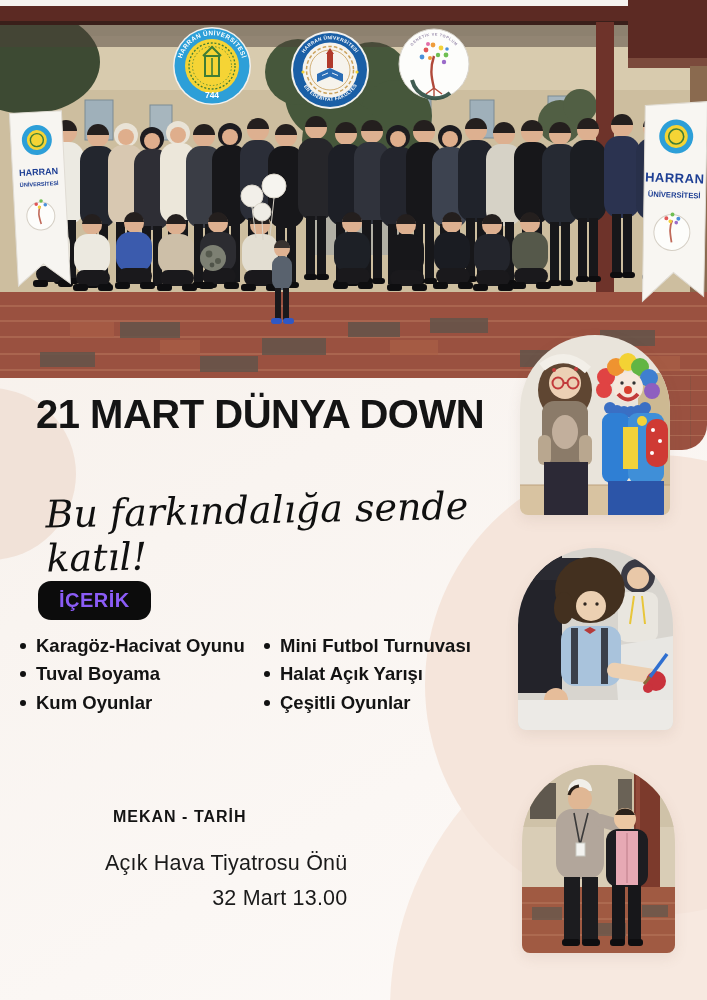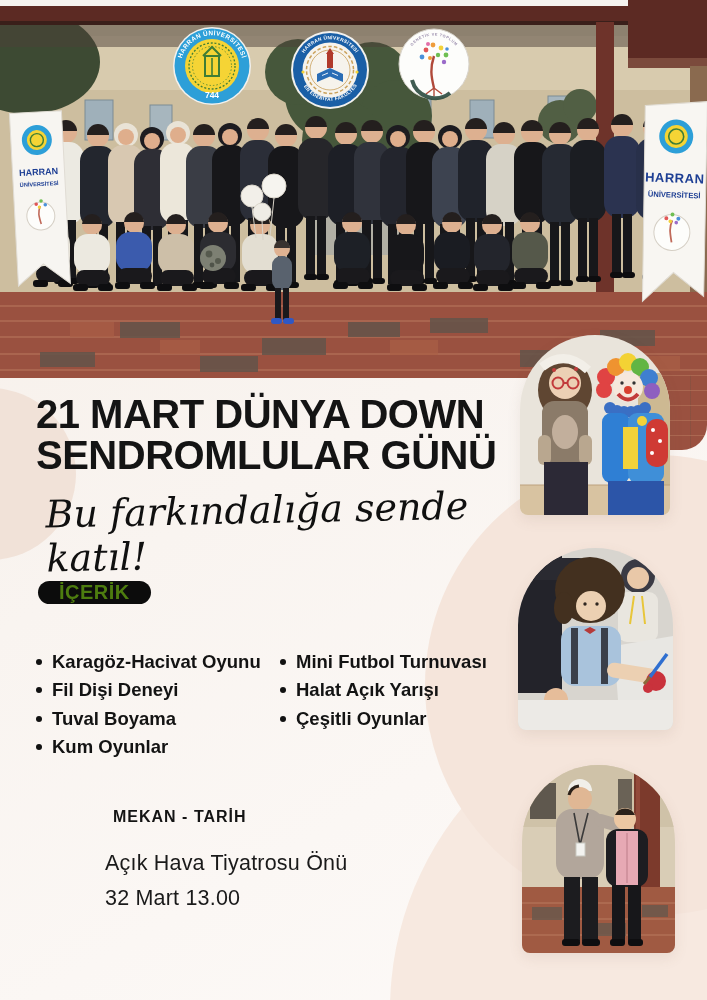--- a/index.html
+++ b/index.html
@@ -19,32 +19,32 @@
       repeating-linear-gradient(to bottom,rgba(185,122,95,.55) 0 1px,transparent 1px 15px),
       repeating-linear-gradient(to right,rgba(110,80,64,.35) 0 1px,transparent 1px 34px),
       #9a5140;
     border-radius:0 0 25px 70px;
   }
   .title{position:absolute;left:36px;top:394px;width:500px;z-index:3;
     font-size:40px;line-height:41px;font-weight:700;letter-spacing:-0.5px;color:#141414;}
   .subtitle{position:absolute;left:46px;top:488px;width:440px;z-index:3;
     font-family:"DejaVu Serif",serif;font-style:italic;font-size:38px;color:#101010;
     transform:rotate(-1.2deg);}
-  .badge{position:absolute;left:38px;top:581px;z-index:3;background:#0c0c0c;color:#4d7c0f;
-    font-size:20px;font-weight:700;letter-spacing:.5px;padding:0 21px;border-radius:13px;}
-  ul.acts{position:absolute;z-index:3;list-style:none;margin:16px;padding:0;}
+  .badge{position:absolute;left:38px;top:581px;z-index:3;background:#0c0c0c;color:#8b5cf6;
+    font-size:20px;font-weight:700;letter-spacing:.5px;padding:8px 21px;border-radius:13px;}
+  ul.acts{position:absolute;z-index:3;list-style:none;margin:0;padding:0;}
   ul.acts.left{left:20px;top:636px;width:240px;}
   ul.acts.right{left:264px;top:636px;width:230px;}
   ul.acts li{display:flex;align-items:center;gap:10px;font-size:18.5px;font-weight:700;
     color:#131313;height:19px;margin-bottom:9.5px;white-space:nowrap;}
   ul.acts li::before{content:"";flex:0 0 auto;width:6px;height:6px;border-radius:50%;background:#111;}
   .venue-heading{position:absolute;left:113px;top:808px;z-index:3;font-size:16px;font-weight:700;
     letter-spacing:1px;color:#141414;}
   .venue-lines{position:absolute;left:105px;top:846px;z-index:3;font-size:21.5px;line-height:35px;
-    color:#1a1a1a;letter-spacing:.2px;}
+    color:#1a1a1a;letter-spacing:.2px;text-align:right;}
   .arch{position:absolute;overflow:hidden;z-index:4;box-shadow:0 5px 14px rgba(120,90,70,.10);}
   .arch svg{display:block;}
   #photo1{left:520px;top:335px;width:150px;height:180px;border-radius:75px 75px 8px 8px;}
   #photo2{left:518px;top:548px;width:155px;height:182px;border-radius:78px 78px 8px 8px;}
   #photo3{left:522px;top:765px;width:153px;height:188px;border-radius:77px 77px 8px 8px;}
 </style>
 </head>
 <body>
 
 <div class="poster">
@@ -305,28 +305,26 @@
         <textPath href="#arcC" startOffset="50%" text-anchor="middle">GENETİK VE TOPLUM</textPath>
       </text>
     </g>
   </svg>
   </div>
 
   <div class="brick-ext"></div>
 
   <div class="title">
     <div>21 MART DÜNYA DOWN</div>
-    <div>SENDROMLULAR GÜNÜ</div>
   </div>
   <div class="subtitle">Bu farkındalığa sende katıl!</div>
 
   <div class="badge">İÇERİK</div>
   <ul class="acts left">
     <li>Karagöz-Hacivat Oyunu</li>
-    <li>Fil Dişi Deneyi</li>
     <li>Tuval Boyama</li>
     <li>Kum Oyunlar</li>
   </ul>
   <ul class="acts right">
     <li>Mini Futbol Turnuvası</li>
     <li>Halat Açık Yarışı</li>
     <li>Çeşitli Oyunlar</li>
   </ul>
 
   <div class="venue-heading">MEKAN - TARİH</div>

